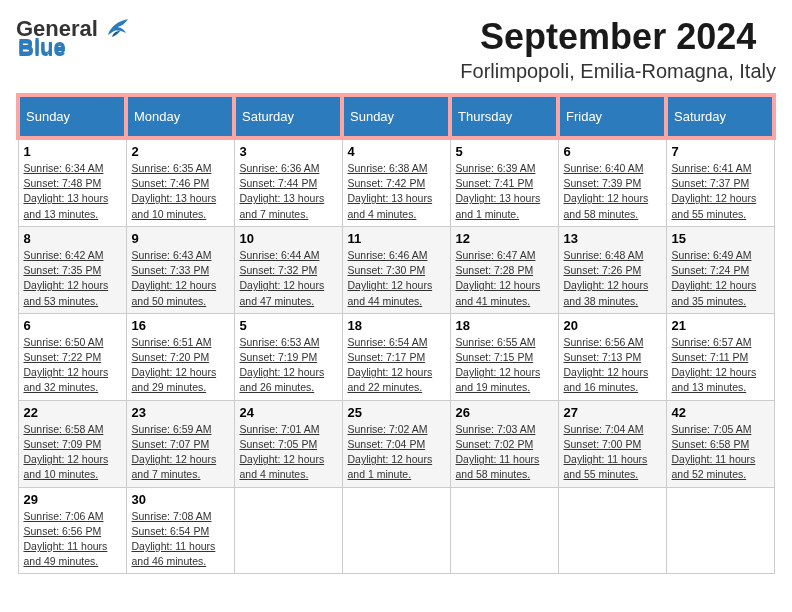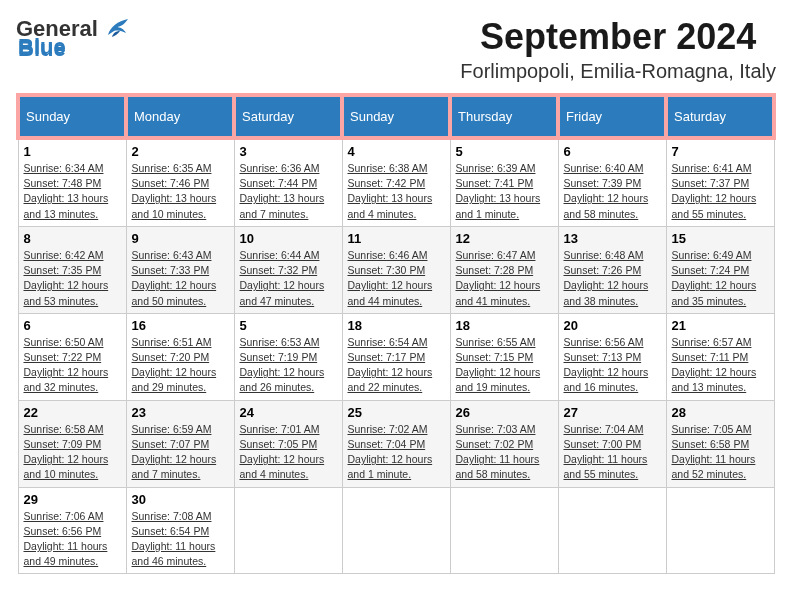--- a/index.html
+++ b/index.html
@@ -218,21 +218,21 @@
         </td>
         <td>
           <span class="day-number">26</span>
           <div class="day-info">Sunrise: 7:03 AM<br>Sunset: 7:02 PM<br>Daylight: 11 hours and 58 minutes.</div>
         </td>
         <td>
           <span class="day-number">27</span>
           <div class="day-info">Sunrise: 7:04 AM<br>Sunset: 7:00 PM<br>Daylight: 11 hours and 55 minutes.</div>
         </td>
         <td>
-          <span class="day-number">28</span>
+          <span class="day-number">42</span>
           <div class="day-info">Sunrise: 7:05 AM<br>Sunset: 6:58 PM<br>Daylight: 11 hours and 52 minutes.</div>
         </td>
       </tr>
       <tr>
         <td>
           <span class="day-number">29</span>
           <div class="day-info">Sunrise: 7:06 AM<br>Sunset: 6:56 PM<br>Daylight: 11 hours and 49 minutes.</div>
         </td>
         <td>
           <span class="day-number">30</span>

